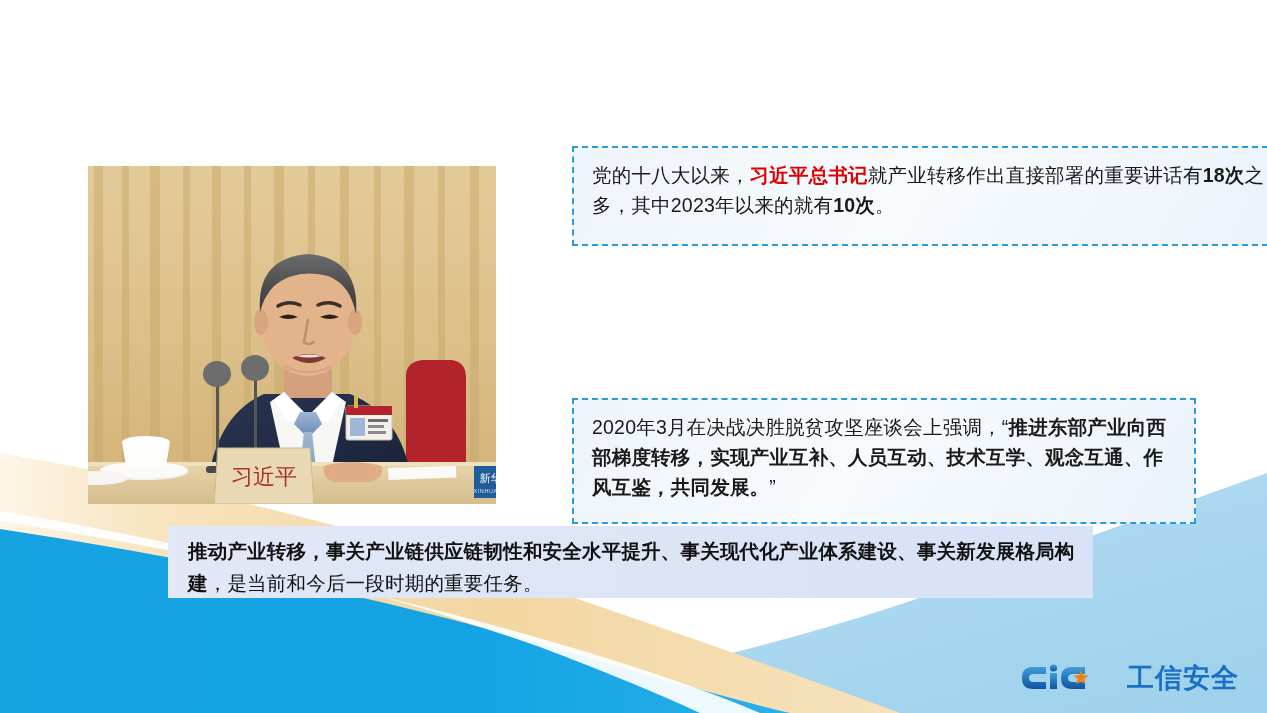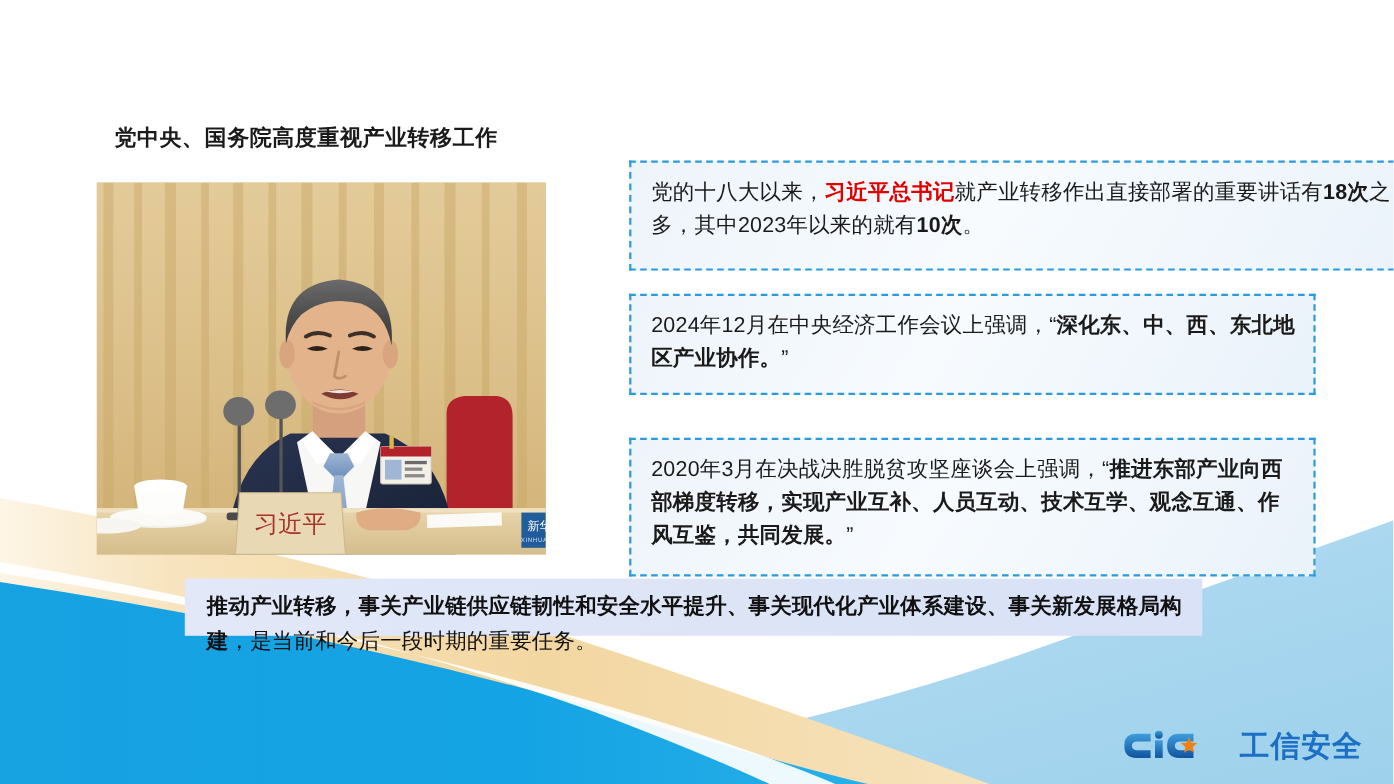--- a/index.html
+++ b/index.html
@@ -114,21 +114,21 @@
   #quote-1 { top: 146px; width: 736px; height: 100px; }
   #quote-2 { top: 267px; width: 624px; height: 92px; }
   #quote-3 { top: 398px; width: 624px; height: 126px; }
 
   
   .summary-box {
     position: absolute;
     left: 168px;
     top: 526px;
     width: 925px;
-    height: 52px;
+    height: 72px;
     background: linear-gradient(90deg,
         #e2e8f8 0%,
         #dce4f6 55%,
         #d9e2f6 88%,
         #d9e2f6 100%);
     box-sizing: border-box;
     padding: 10px 18px 10px 20px;
     z-index: 3;
   }
   .summary-box p {
@@ -189,23 +189,20 @@
 
       <path d="M 0 20 Q 300 72 560 160 Q 760 228 900 280 L 0 280 Z" fill="url(#goldGrad)"></path>
 
       <path d="M 0 96 Q 330 146 600 228 Q 730 266 790 280 L 0 280 Z" fill="url(#blueGrad)"></path>
 
       <path d="M 0 88 Q 320 138 590 220 Q 700 254 760 280 L 700 280 Q 640 252 540 214 Q 290 126 0 78 Z" fill="#ffffff" opacity="0.92"></path>
     </svg>
   </div>
 
 
-  <div class="left-col">
-    <div class="left-heading">党中央、国务院高度重视产业转移工作</div>
-  </div>
 
   <div class="photo-frame">
     <svg width="440" height="338" viewBox="0 0 440 338" xmlns="http://www.w3.org/2000/svg">
       <defs>
         <linearGradient id="curtainG" x1="0" y1="0" x2="0" y2="1">
           <stop offset="0%" stop-color="#e3cb99"></stop>
           <stop offset="50%" stop-color="#dcc08a"></stop>
           <stop offset="100%" stop-color="#d2b277"></stop>
         </linearGradient>
         <linearGradient id="suitG" x1="0" y1="0" x2="1" y2="1">
@@ -324,23 +321,20 @@
         <text x="408" y="316" font-family="'Liberation Sans', sans-serif" font-size="11" fill="#ffffff" text-anchor="middle">新华社</text>
         <text x="408" y="327" font-family="'Liberation Sans', sans-serif" font-size="5.5" fill="#cfe0f2" text-anchor="middle" letter-spacing="0.6">XINHUA NEWS</text>
       </g>
     </svg>
   </div>
 
   <div class="quote-box" id="quote-1">
     <p><span>党的十八大以来，</span><span class="red">习近平总书记</span><span>就产业转移作出直接部署的重要讲话有</span><span class="b">18次</span><span>之多，其中2023年以来的就有</span><span class="b">10次</span><span>。</span></p>
   </div>
 
-  <div class="quote-box" id="quote-2">
-    <p><span>2024年12月在中央经济工作会议上强调，“</span><span class="b">深化东、中、西、东北地区产业协作。</span><span>”</span></p>
-  </div>
 
   <div class="quote-box" id="quote-3">
     <p><span>2020年3月在决战决胜脱贫攻坚座谈会上强调，“</span><span class="b">推进东部产业向西部梯度转移，实现产业互补、人员互动、技术互学、观念互通、作风互鉴，共同发展。</span><span>”</span></p>
   </div>
 
   <div class="summary-box">
     <p><span class="b">推动产业转移，事关产业链供应链韧性和安全水平提升、事关现代化产业体系建设、事关新发展格局构建</span><span>，是当前和今后一段时期的重要任务。</span></p>
   </div>
 
   <div class="logo">

